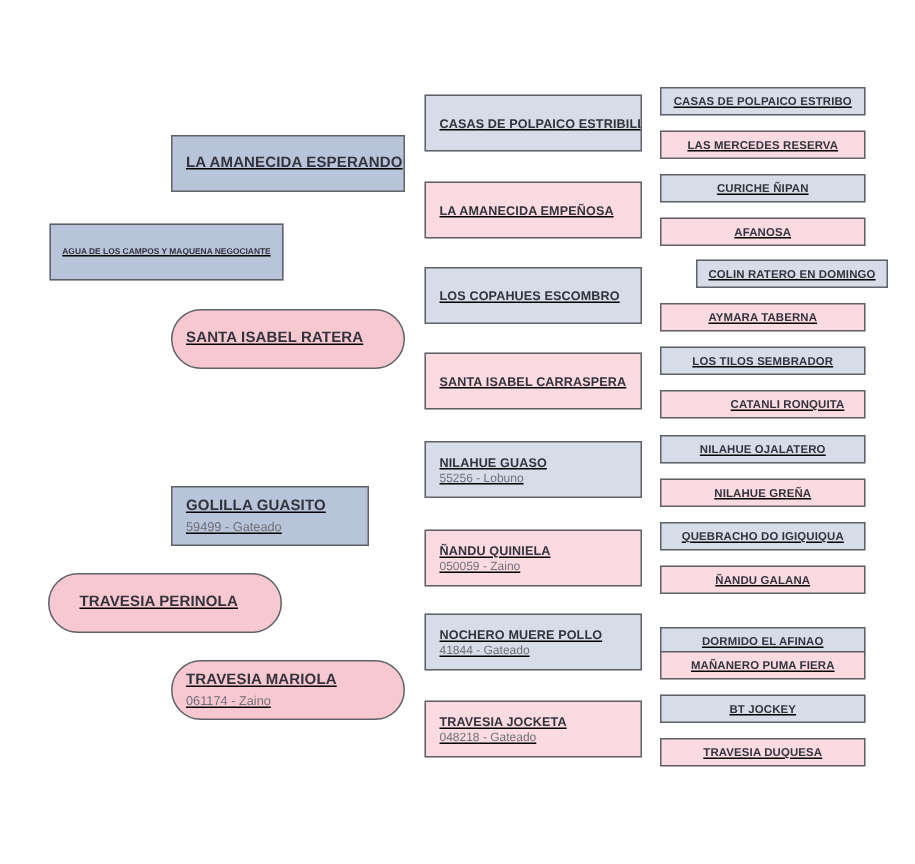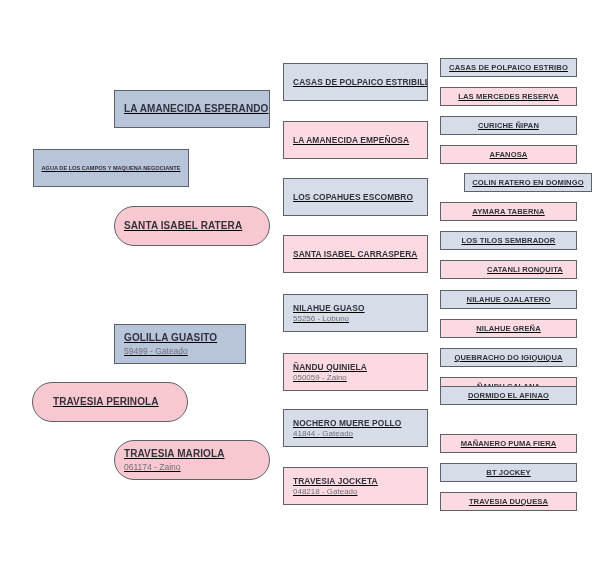--- a/index.html
+++ b/index.html
@@ -134,21 +134,21 @@
     </div>
     <div class="box gen4 f light center" style="left: 440px; top: 319px; width: 137px; height: 19px;">
       <div class="label">NILAHUE GREÑA</div>
     </div>
     <div class="box gen4 m light center" style="left: 440px; top: 348px; width: 137px; height: 19px;">
       <div class="label">QUEBRACHO DO IGIQUIQUA</div>
     </div>
     <div class="box gen4 f light center" style="left: 440px; top: 377px; width: 137px; height: 19px;">
       <div class="label">ÑANDU GALANA</div>
     </div>
-    <div class="box gen4 m light center" style="left: 440px; top: 386px; width: 137px; height: 19px;">
+    <div class="box gen4 m light center" style="left: 440px; top: 418px; width: 137px; height: 19px;">
       <div class="label">DORMIDO EL AFINAO</div>
     </div>
     <div class="box gen4 f light center" style="left: 440px; top: 434px; width: 137px; height: 19px;">
       <div class="label">MAÑANERO PUMA FIERA</div>
     </div>
     <div class="box gen4 m light center" style="left: 440px; top: 463px; width: 137px; height: 19px;">
       <div class="label">BT JOCKEY</div>
     </div>
     <div class="box gen4 f light center" style="left: 440px; top: 492px; width: 137px; height: 19px;">
       <div class="label">TRAVESIA DUQUESA</div>

